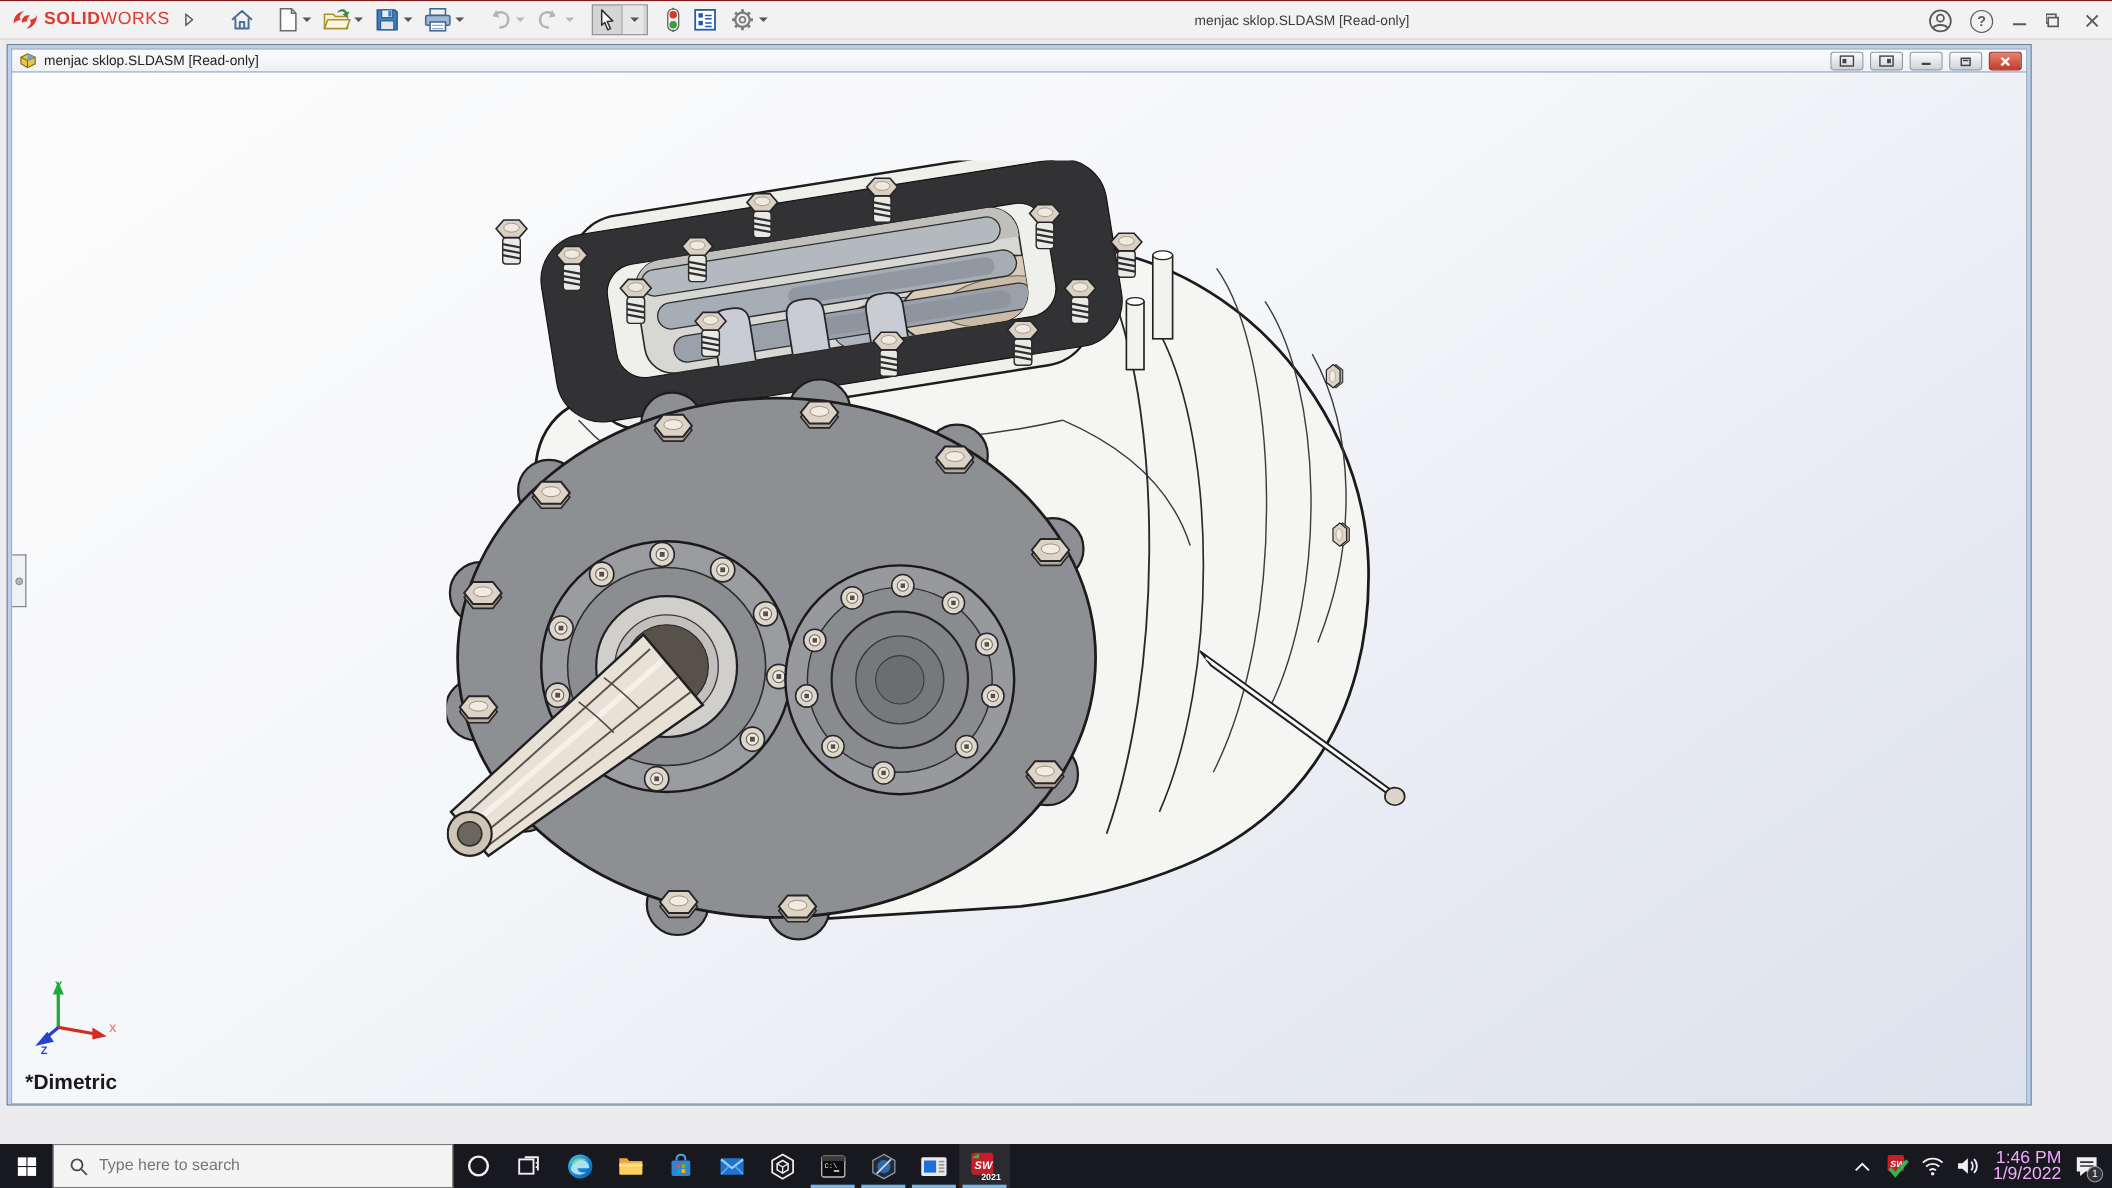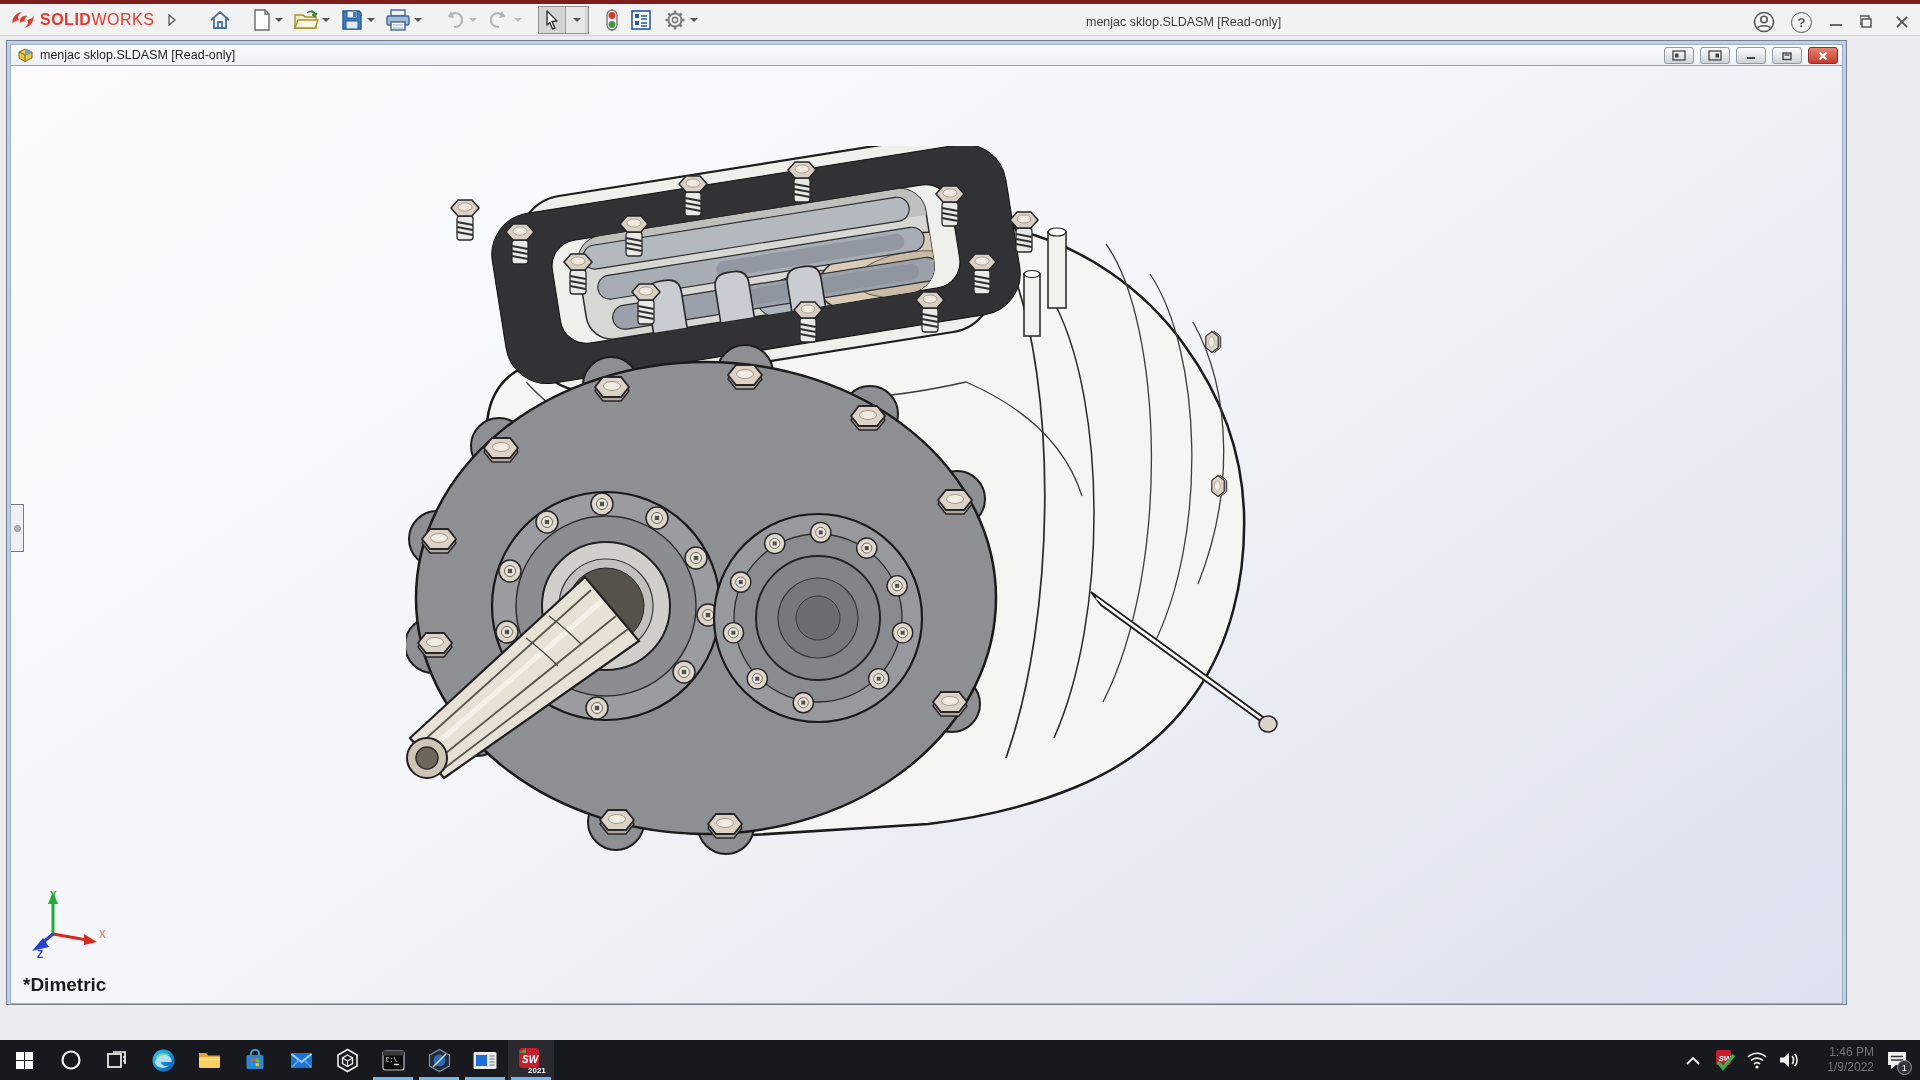--- a/index.html
+++ b/index.html
@@ -1,21 +1,21 @@
 <!DOCTYPE html>
 <html><head>
 <meta charset="utf-8">
 <style>
   * { margin:0; padding:0; box-sizing:border-box; }
   html,body { width:1920px; height:1080px; overflow:hidden; }
   body { font-family:"Liberation Sans", sans-serif; background:#ececee; position:relative; }
 
   
   .appbar { position:absolute; left:0; top:0; width:1920px; height:36px;
-            background:#f2f2f2; border-top:4px solid #7f1d1d; border-bottom:1px solid #cfcfcf;
+            background:#f2f2f2; border-top:1px solid #7f1d1d; border-bottom:1px solid #cfcfcf;
             display:flex; align-items:center; }
   .brand { display:flex; align-items:center; margin-left:10px; }
   .brand .logoglyph { margin-right:4px; }
   .brand .bname { font-size:16px; letter-spacing:.5px; color:#e03a2f; }
   .brand .bname b { font-weight:700; }
   .flyout-arrow { margin-left:14px; }
   .tb { display:flex; align-items:center; margin-left:28px; gap:2px; }
   .tbtn { height:28px; display:flex; align-items:center; padding:0 4px; border-radius:2px; }
   .caret { width:0; height:0; border-left:4px solid transparent; border-right:4px solid transparent;
            border-top:4px solid #555; margin-left:3px; }
@@ -54,21 +54,21 @@
              display:flex; align-items:stretch; }
   .startbtn { width:48px; display:flex; align-items:center; justify-content:center; }
   .searchbox { width:364px; background:#f4f4f4; border:1px solid #7a7a7a; display:flex; align-items:center; padding-left:14px; gap:10px;}
   .searchbox input { border:none; outline:none; background:transparent; font-size:14.5px; color:#444; width:250px;
                      font-family:"Liberation Sans", sans-serif; }
   .tbi { width:46px; display:flex; align-items:center; justify-content:center; position:relative; }
   .tbi.open::after { content:""; position:absolute; left:3px; right:3px; bottom:0; height:3px; background:#76b5e8; }
   .tbi.active { background:rgba(255,255,255,.08); }
   .tray { margin-left:auto; display:flex; align-items:center; gap:6px; padding-right:6px; }
   .trayic { width:26px; height:40px; display:flex; align-items:center; justify-content:center; }
-  .clock { width:66px; text-align:right; color:#737373; font-size:12px; line-height:15px; }
+  .clock { width:66px; text-align:right; color:#f0abfc; font-size:16px; line-height:15px; }
   .notif { position:relative; width:34px; height:40px; display:flex; align-items:center; justify-content:center; }
   .notif .badge { position:absolute; right:2px; bottom:5px; width:15px; height:15px; border-radius:50%;
                   background:#33333b; border:1.5px solid #9a9aa2; color:#fff; font-size:9.5px;
                   display:flex; align-items:center; justify-content:center; }
   svg { display:block; }
 </style>
 </head>
 <body>
 
 <div class="appbar">
@@ -444,20 +444,27 @@
 
 <div class="taskbar">
   <div class="startbtn">
     <svg width="17" height="17" viewBox="0 0 17 17">
         <rect x="0" y="0" width="8" height="8" fill="#fff"></rect>
         <rect x="9" y="0" width="8" height="8" fill="#fff"></rect>
         <rect x="0" y="9" width="8" height="8" fill="#fff"></rect>
         <rect x="9" y="9" width="8" height="8" fill="#fff"></rect>
       </svg>
   </div>
+  <div class="searchbox">
+    <svg width="17" height="17" viewBox="0 0 17 17">
+        <circle cx="7" cy="7" r="5" fill="none" stroke="#4a4a4a" stroke-width="1.7"></circle>
+        <path d="M 11,11 L 16,16" stroke="#4a4a4a" stroke-width="1.7"></path>
+      </svg>
+    <input type="text" placeholder="Type here to search" style="">
+  </div>
   <div class="tbi">
     <svg width="22" height="22" viewBox="0 0 22 22">
         <circle cx="11" cy="11" r="8.5" fill="none" stroke="#f2f2f2" stroke-width="2.2"></circle>
       </svg>
   </div>
   <div class="tbi">
     <svg width="22" height="22" viewBox="0 0 22 22">
         <rect x="2" y="5" width="13" height="13" fill="none" stroke="#f2f2f2" stroke-width="1.7"></rect>
         <path d="M 7,3 h12 v12" fill="none" stroke="#f2f2f2" stroke-width="1.7"></path>
         <path d="M17,8 h2 M17,12 h2" stroke="#f2f2f2" stroke-width="1.5"></path>

